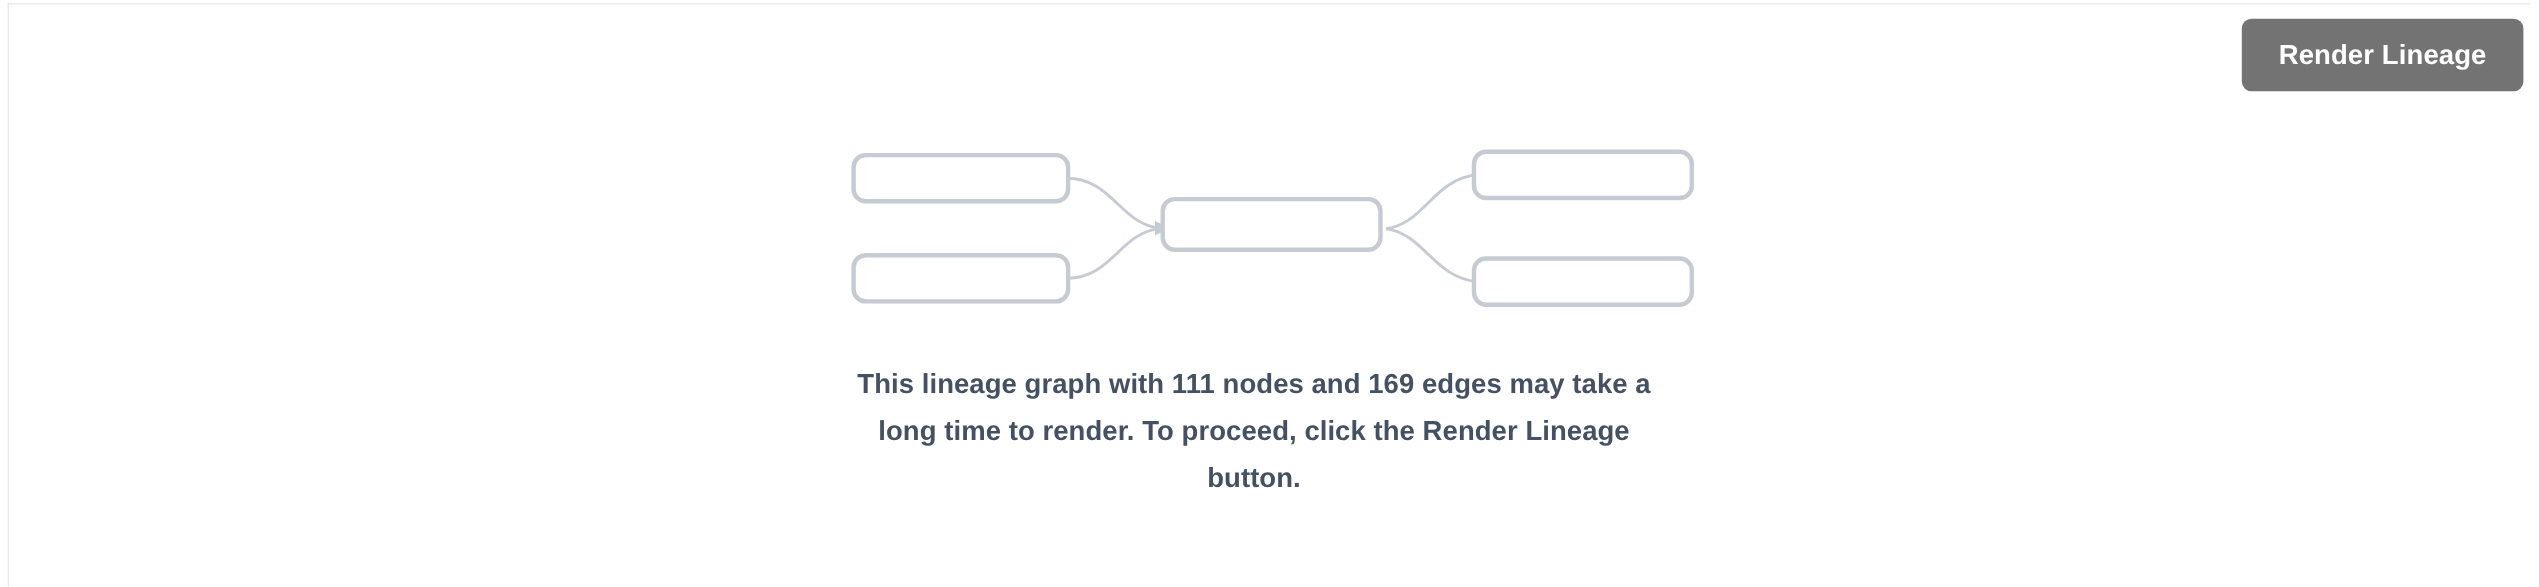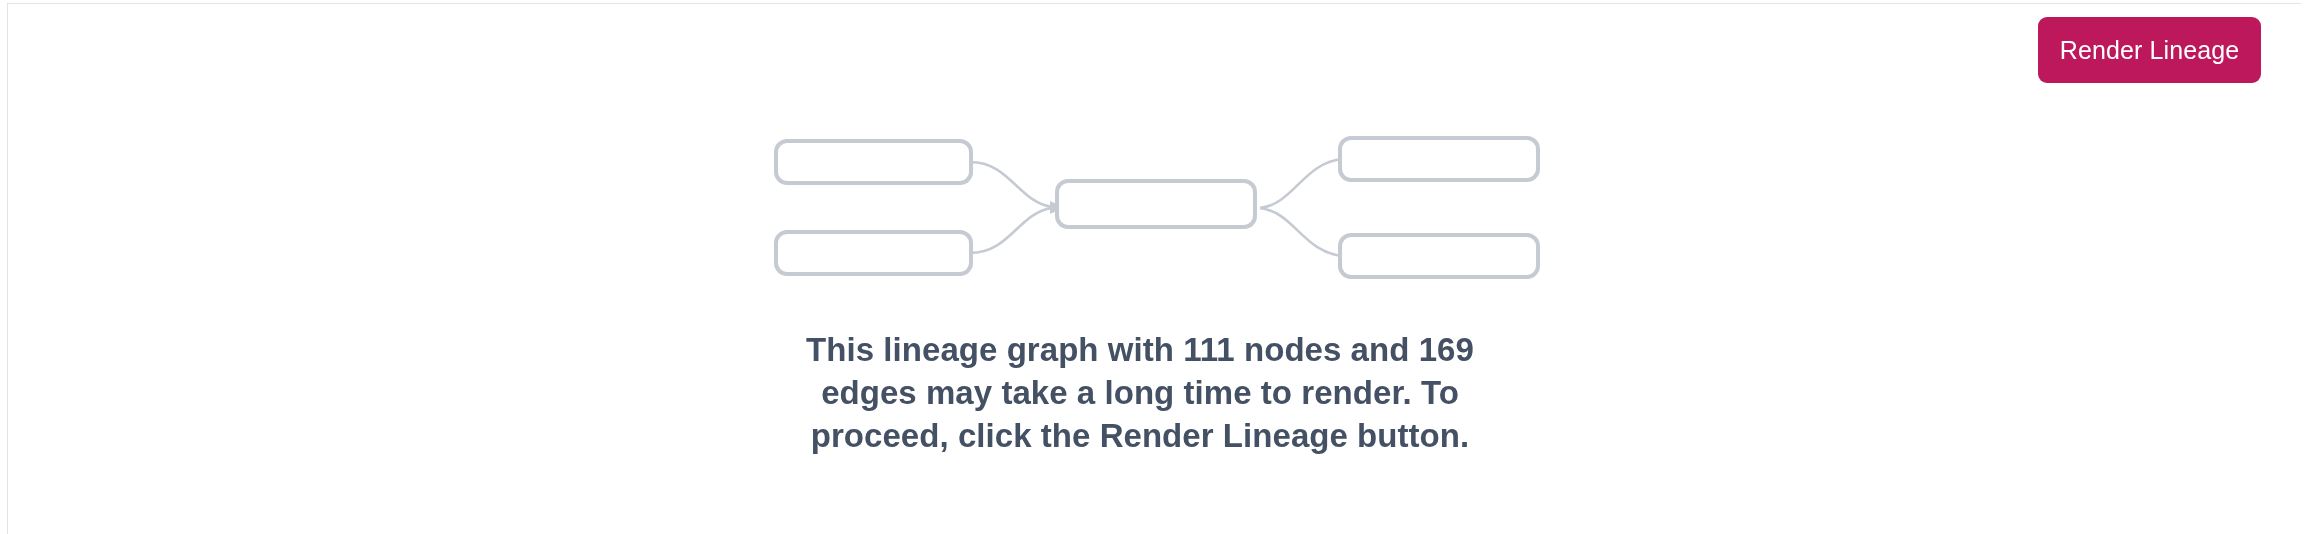--- a/index.html
+++ b/index.html
@@ -36,29 +36,29 @@
     width: 1px;
     height: 531px;
     background: #e3e4e8;
   }
 
   
   .render-lineage-button {
     position: absolute;
     left: 2038px;
     top: 17px;
-    width: 223px;
+    width: 256px;
     height: 66px;
-    background: #be185d;
+    background: #737373;
     color: #ffffff;
     border: none;
     border-radius: 9px;
     font-family: "Liberation Sans", sans-serif;
     font-size: 25px;
-    font-weight: normal;
+    font-weight: bold;
     letter-spacing: 0.1px;
     cursor: pointer;
     display: flex;
     align-items: center;
     justify-content: center;
     padding: 0;
   }
 
   
   .graph-illustration {
@@ -90,21 +90,21 @@
 
   
   .lineage-message {
     position: absolute;
     left: 754px;
     top: 328px;
     width: 772px;
     text-align: center;
     color: #445063;
     font-family: "Liberation Sans", sans-serif;
-    font-size: 33px;
+    font-size: 25px;
     font-weight: bold;
     line-height: 43px;
     letter-spacing: 0.05px;
   }
 </style>
 </head>
 <body>
 
 <div id="app">
 

